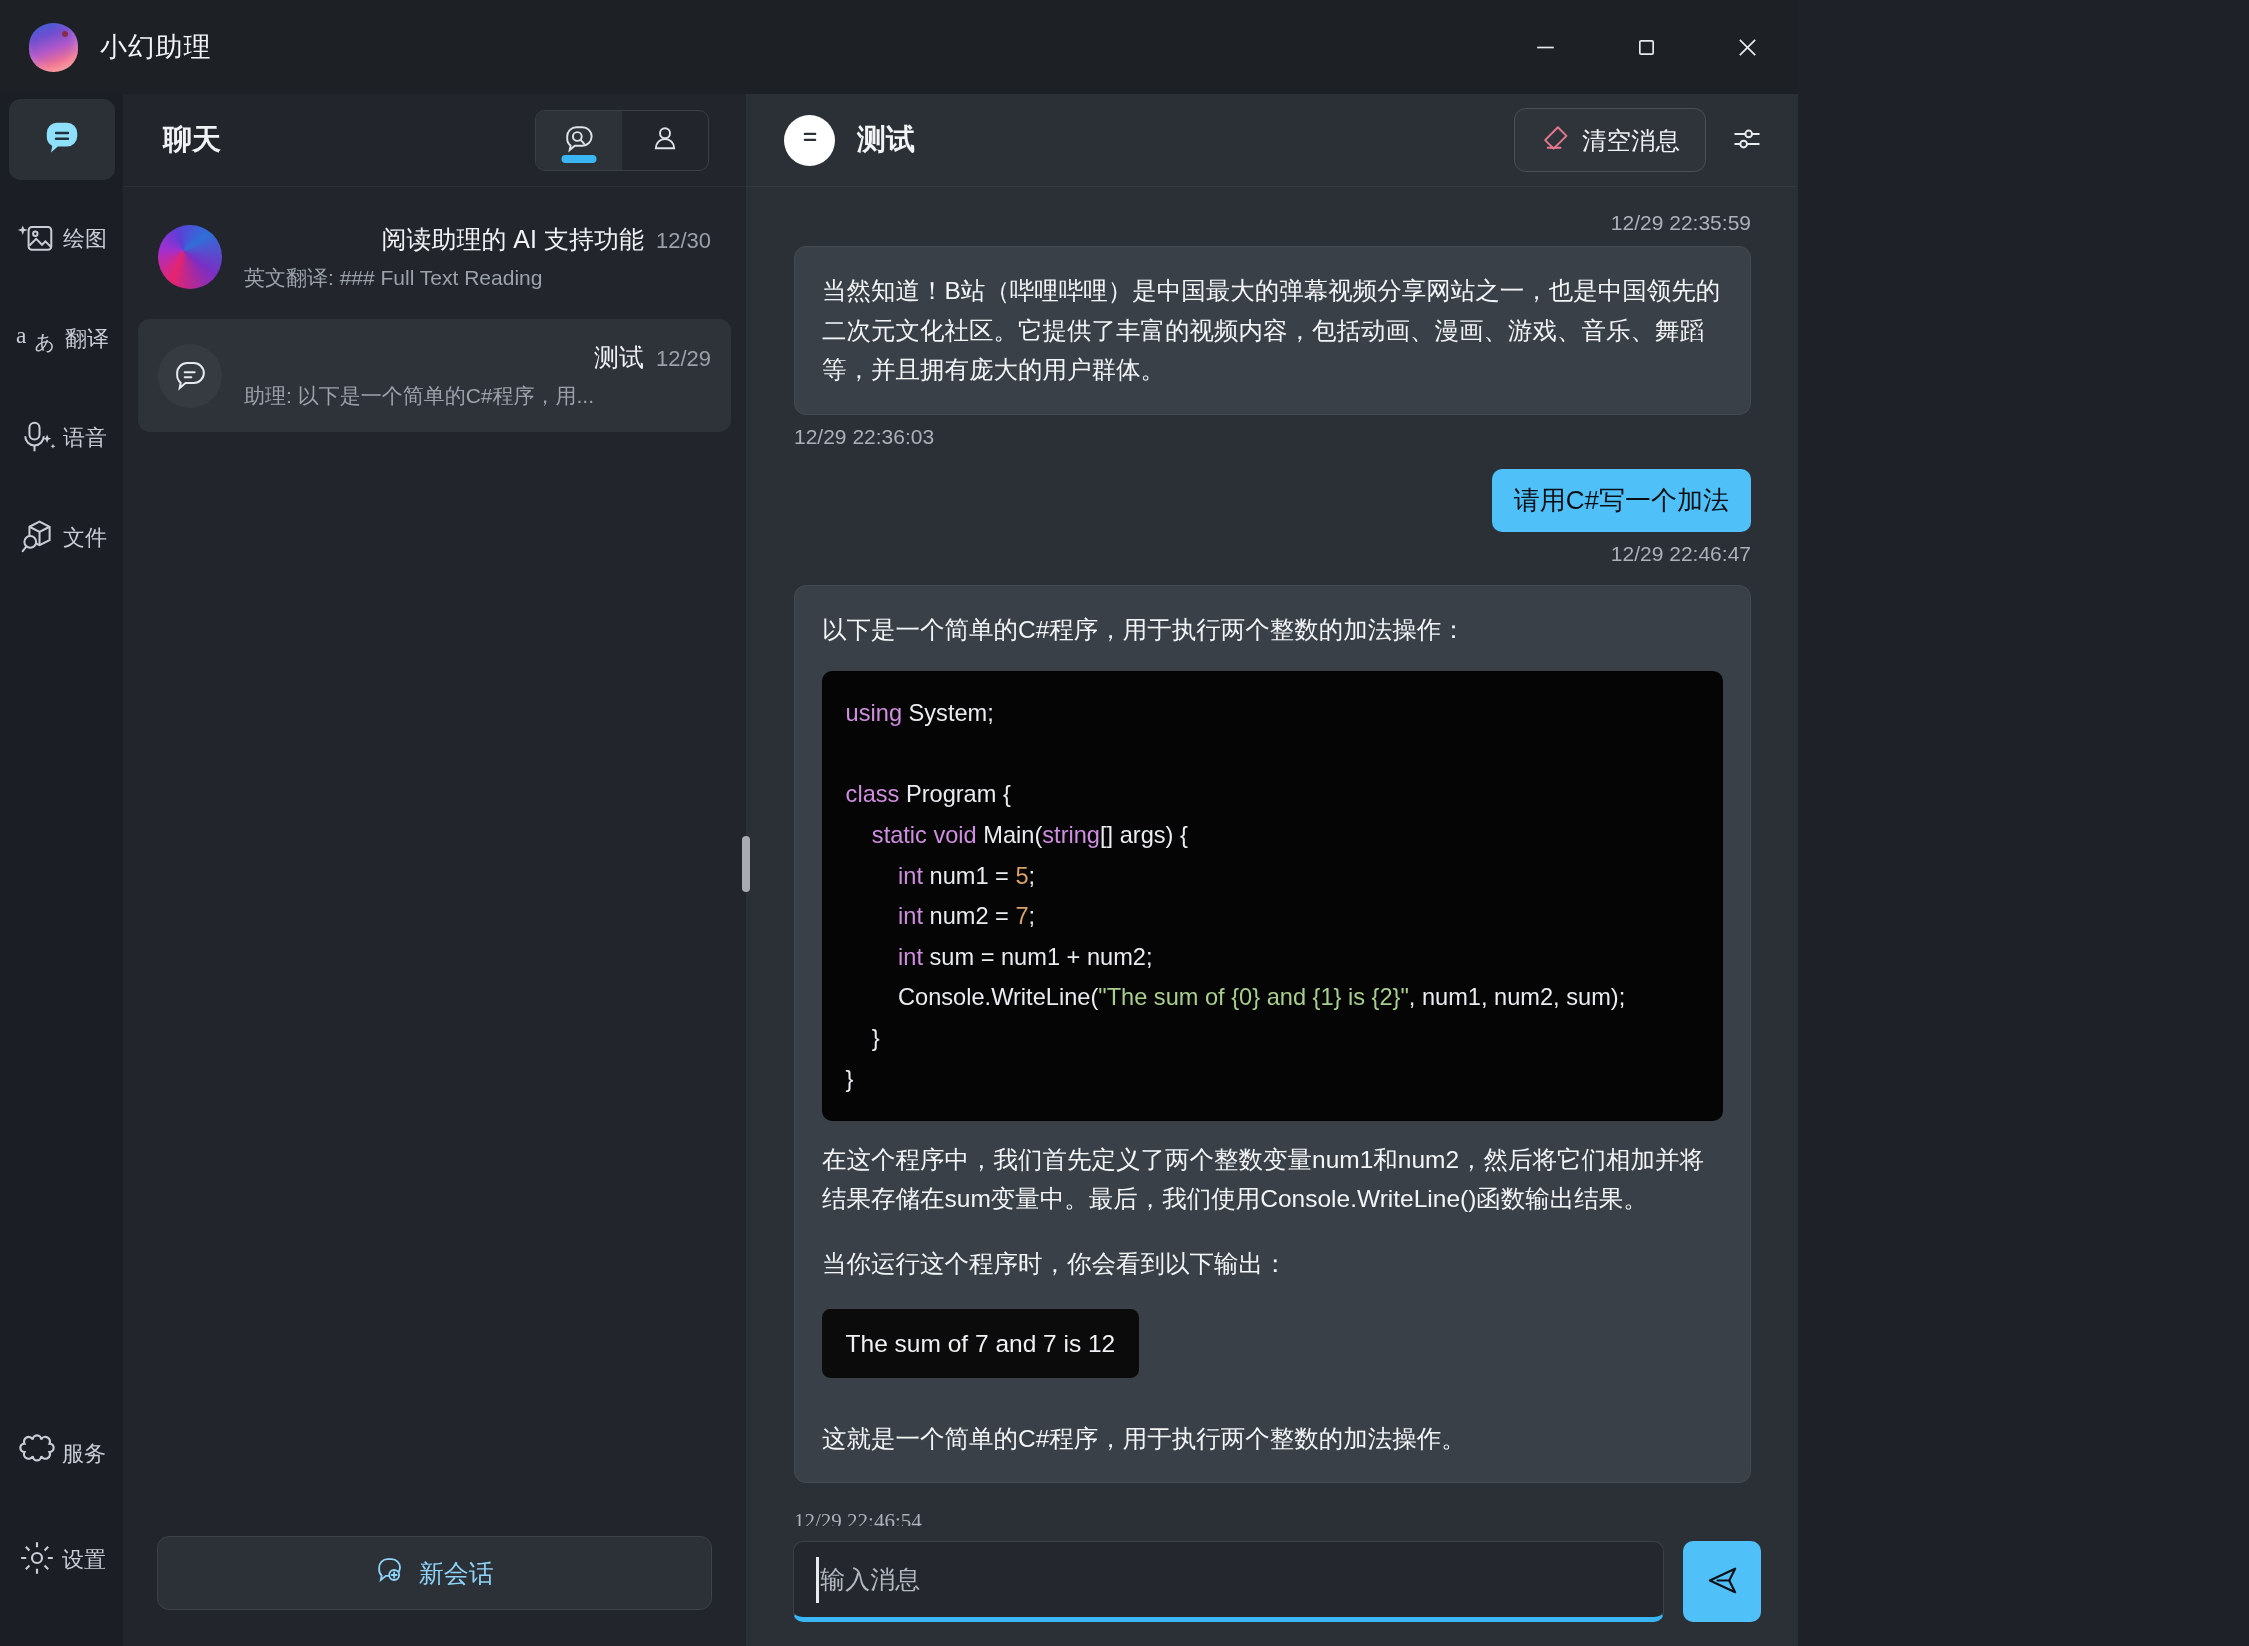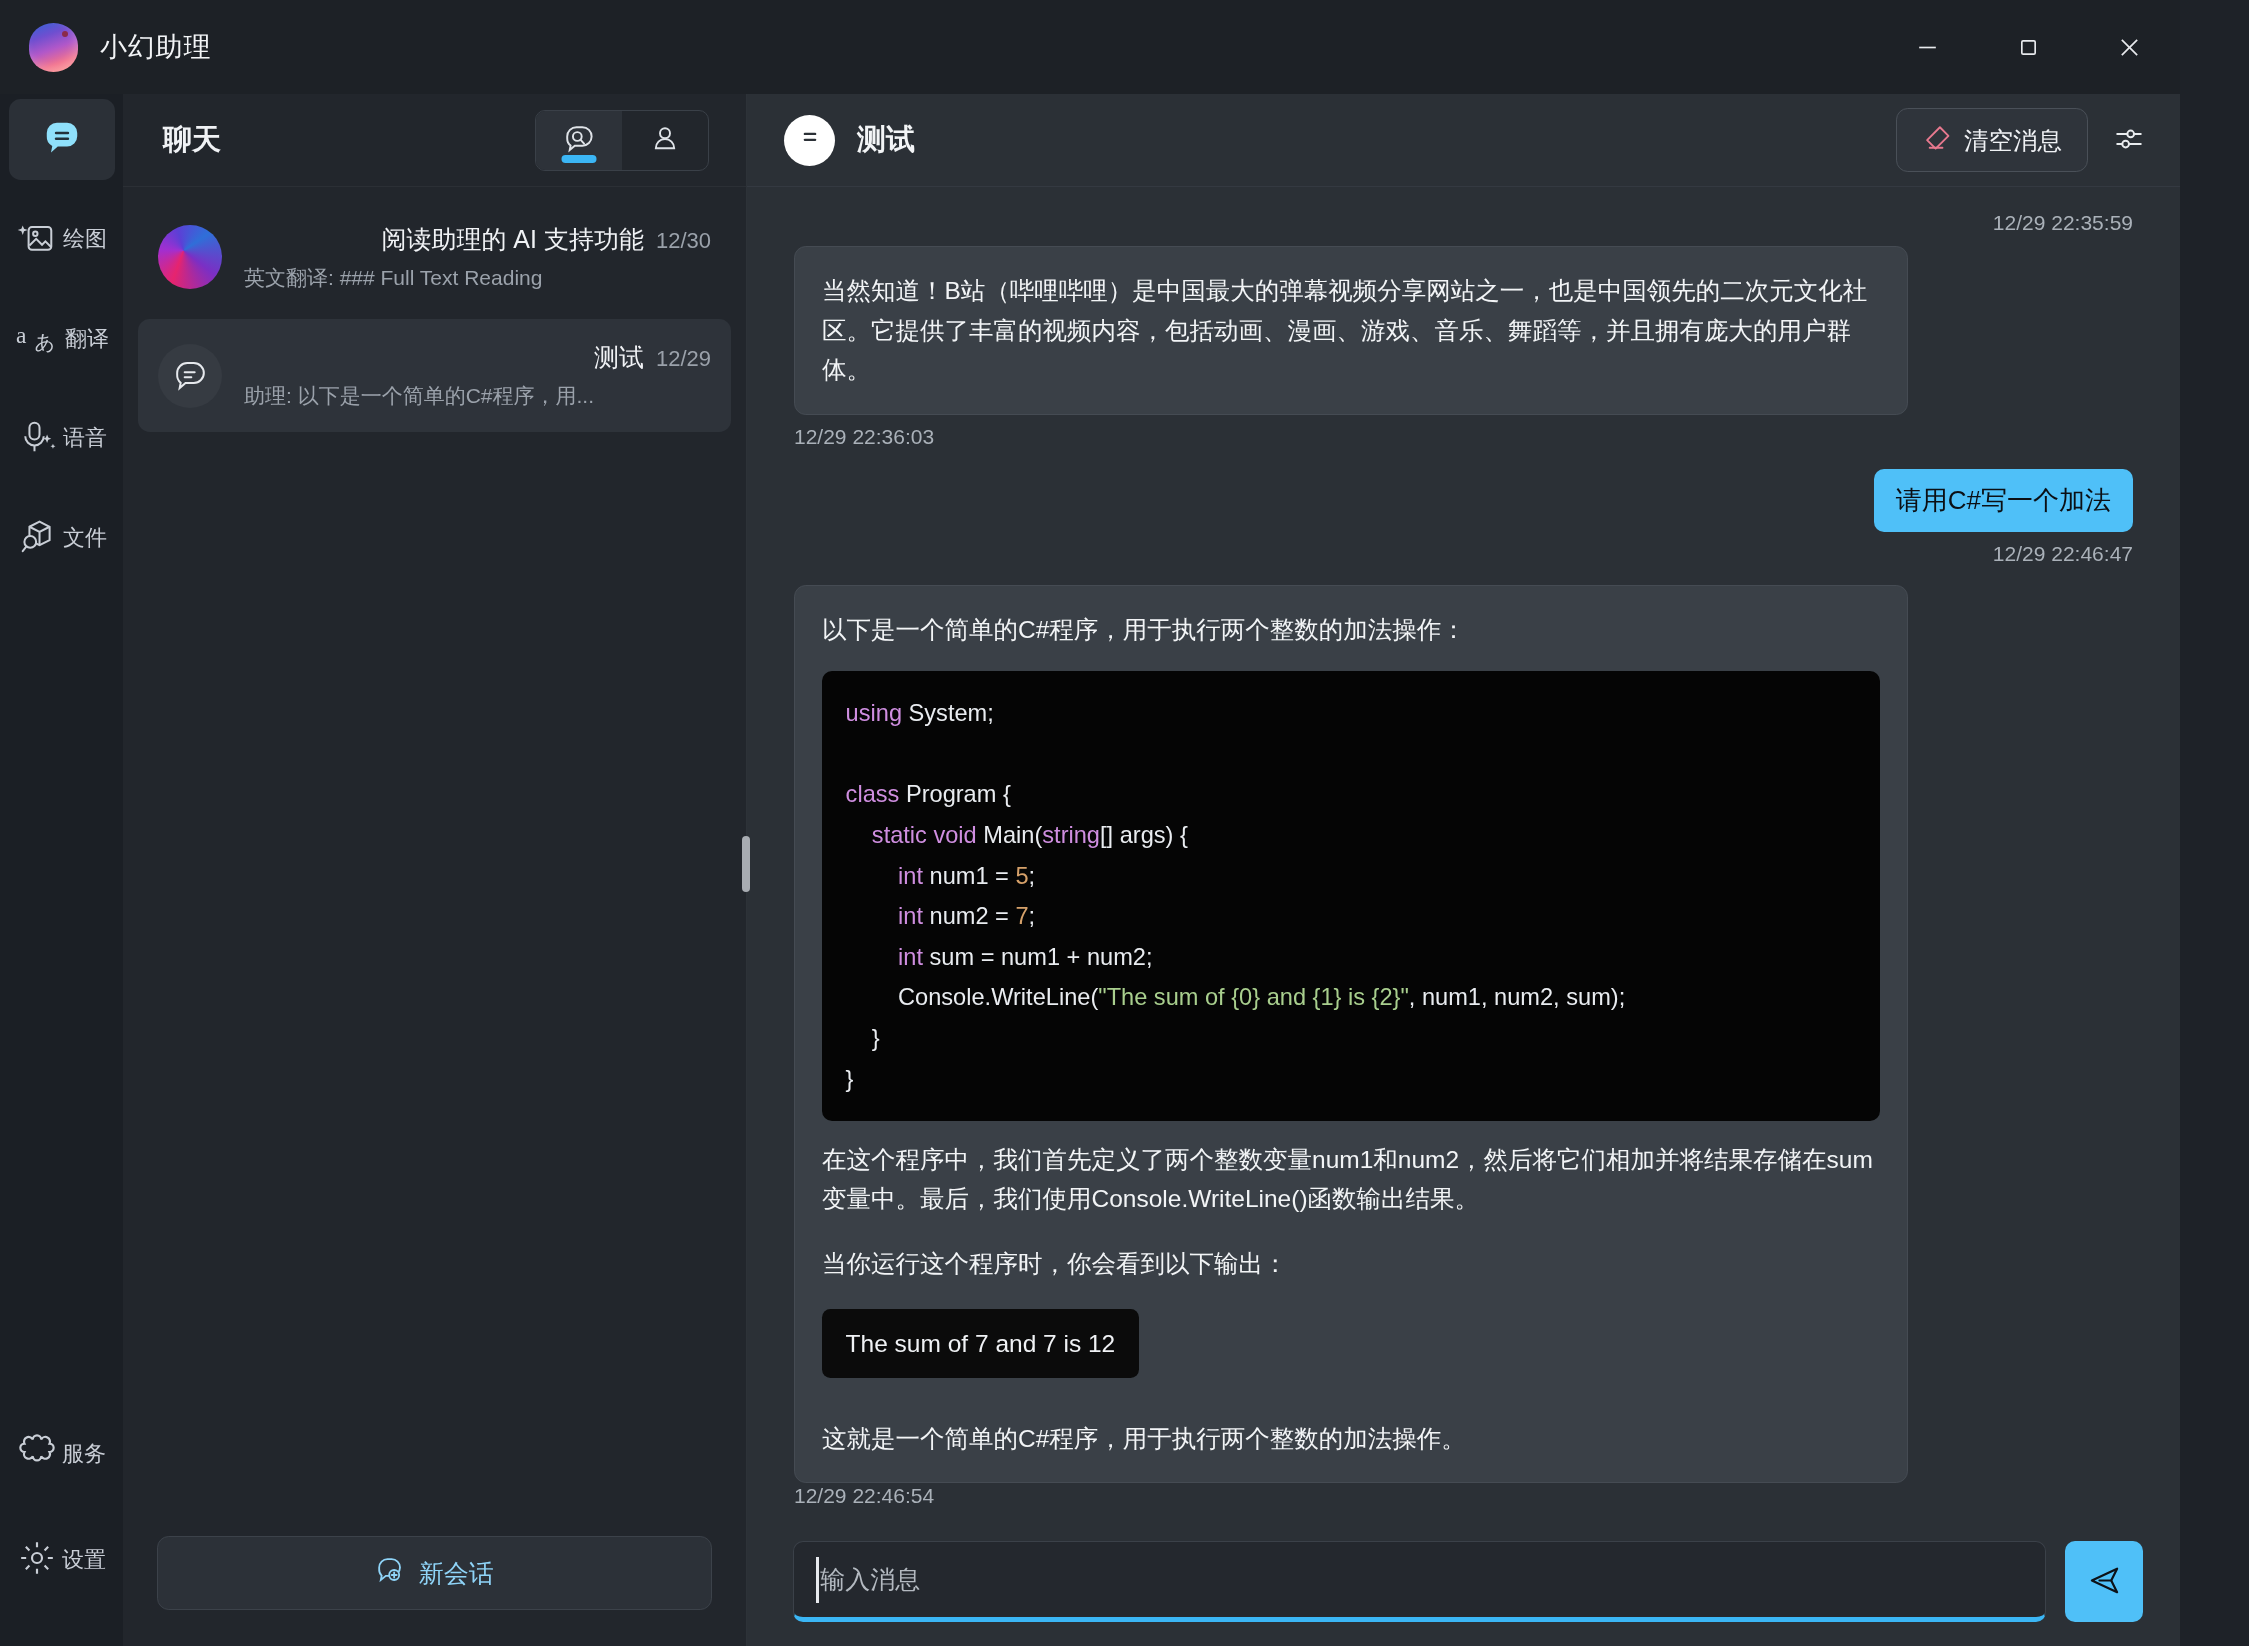--- a/index.html
+++ b/index.html
@@ -3,21 +3,21 @@
 <meta charset="utf-8">
 <style>
   * { box-sizing: border-box; margin: 0; padding: 0; }
   html, body {
     width: 2250px; height: 1647px;
     background: #1e2228;
     font-family: "Liberation Sans", "DejaVu Sans", sans-serif;
     overflow: hidden;
   }
   .app {
-    width: 2180px; height: 1647px;
+    width: 1798px; height: 1647px;
     display: flex; flex-direction: column;
     background: #ef4444;
   }
 
   
   .titlebar {
     height: 94px; flex: 0 0 94px;
     display: flex; align-items: center;
     background: #1d2126;
     position: relative;
@@ -463,21 +463,21 @@
 <span>        </span><span class="k">int</span><span> sum = num1 + num2;</span>
 <span>        Console.WriteLine(</span><span class="s">"The sum of {0} and {1} is {2}"</span><span>, num1, num2, sum);</span>
 <span>    }</span>
 <span>}</span></div>
             <div class="para">在这个程序中，我们首先定义了两个整数变量num1和num2，然后将它们相加并将结果存储在sum变量中。最后，我们使用Console.WriteLine()函数输出结果。</div>
             <div class="para" style="margin-top:25px;">当你运行这个程序时，你会看到以下输出：</div>
             <div class="out-box">The sum of 7 and 7 is 12</div>
             <div class="para">这就是一个简单的C#程序，用于执行两个整数的加法操作。</div>
           </div>
         </div>
-        <div class="ts" style="margin-top:1px;">12/29 22:46:54</div>
+        <div class="ts" style="margin-top:26px;font-family:Liberation Serif, serif;">12/29 22:46:54</div>
 
       </div>
 
       <div class="composer">
         <div class="input-wrap">
           <div class="caret"></div>
           <div class="ph">输入消息</div>
         </div>
         <div class="send">
           <span>

